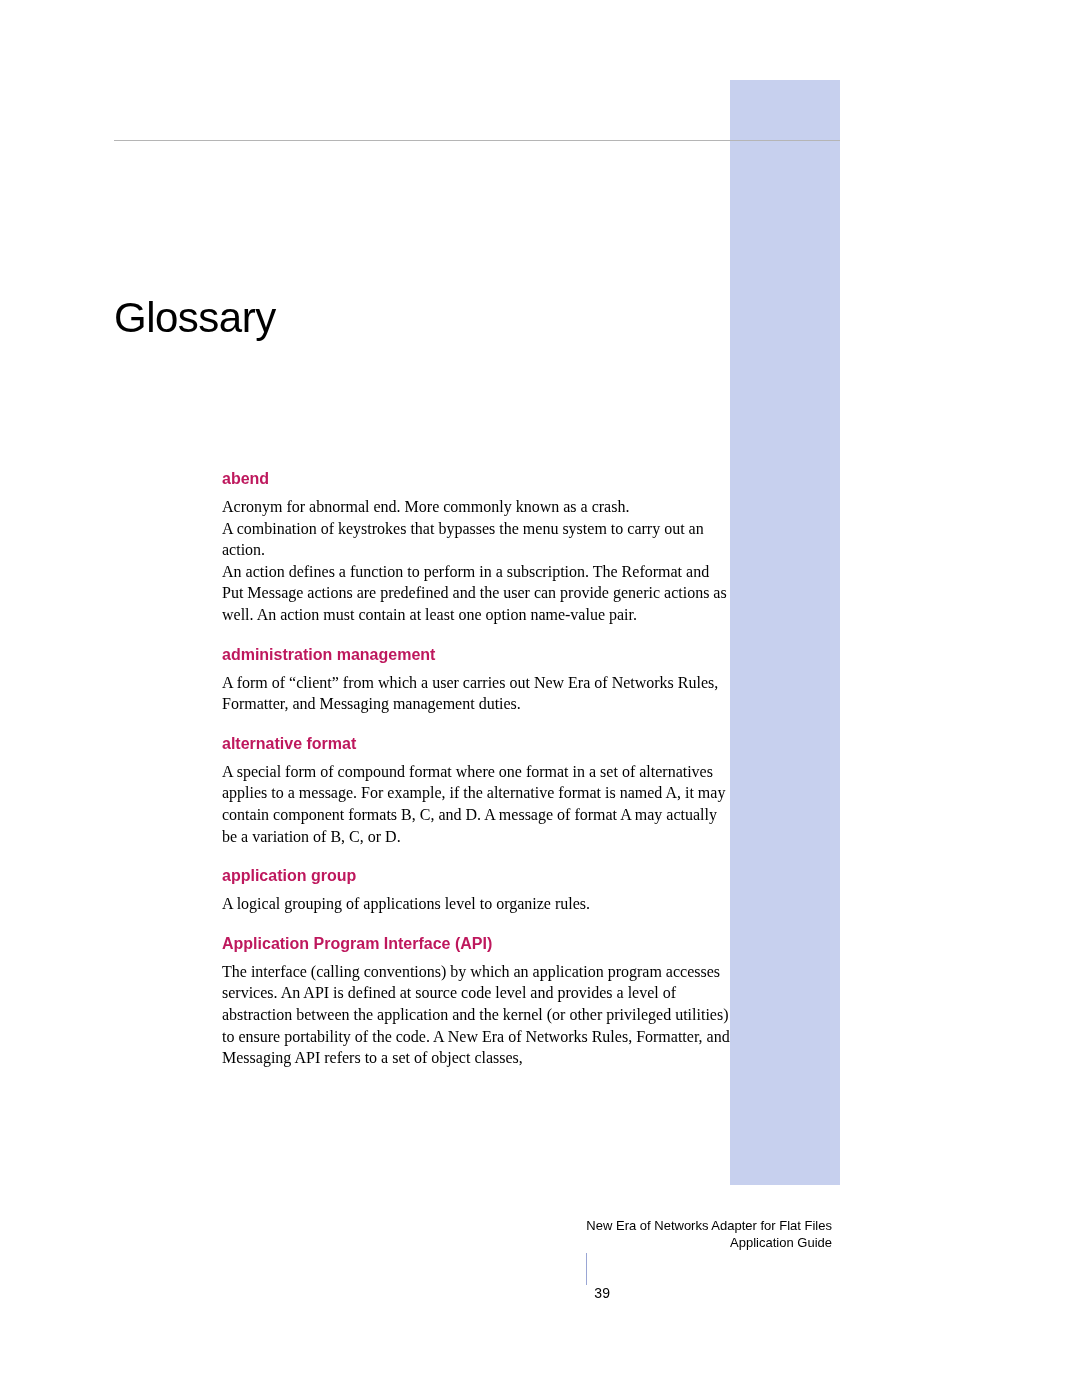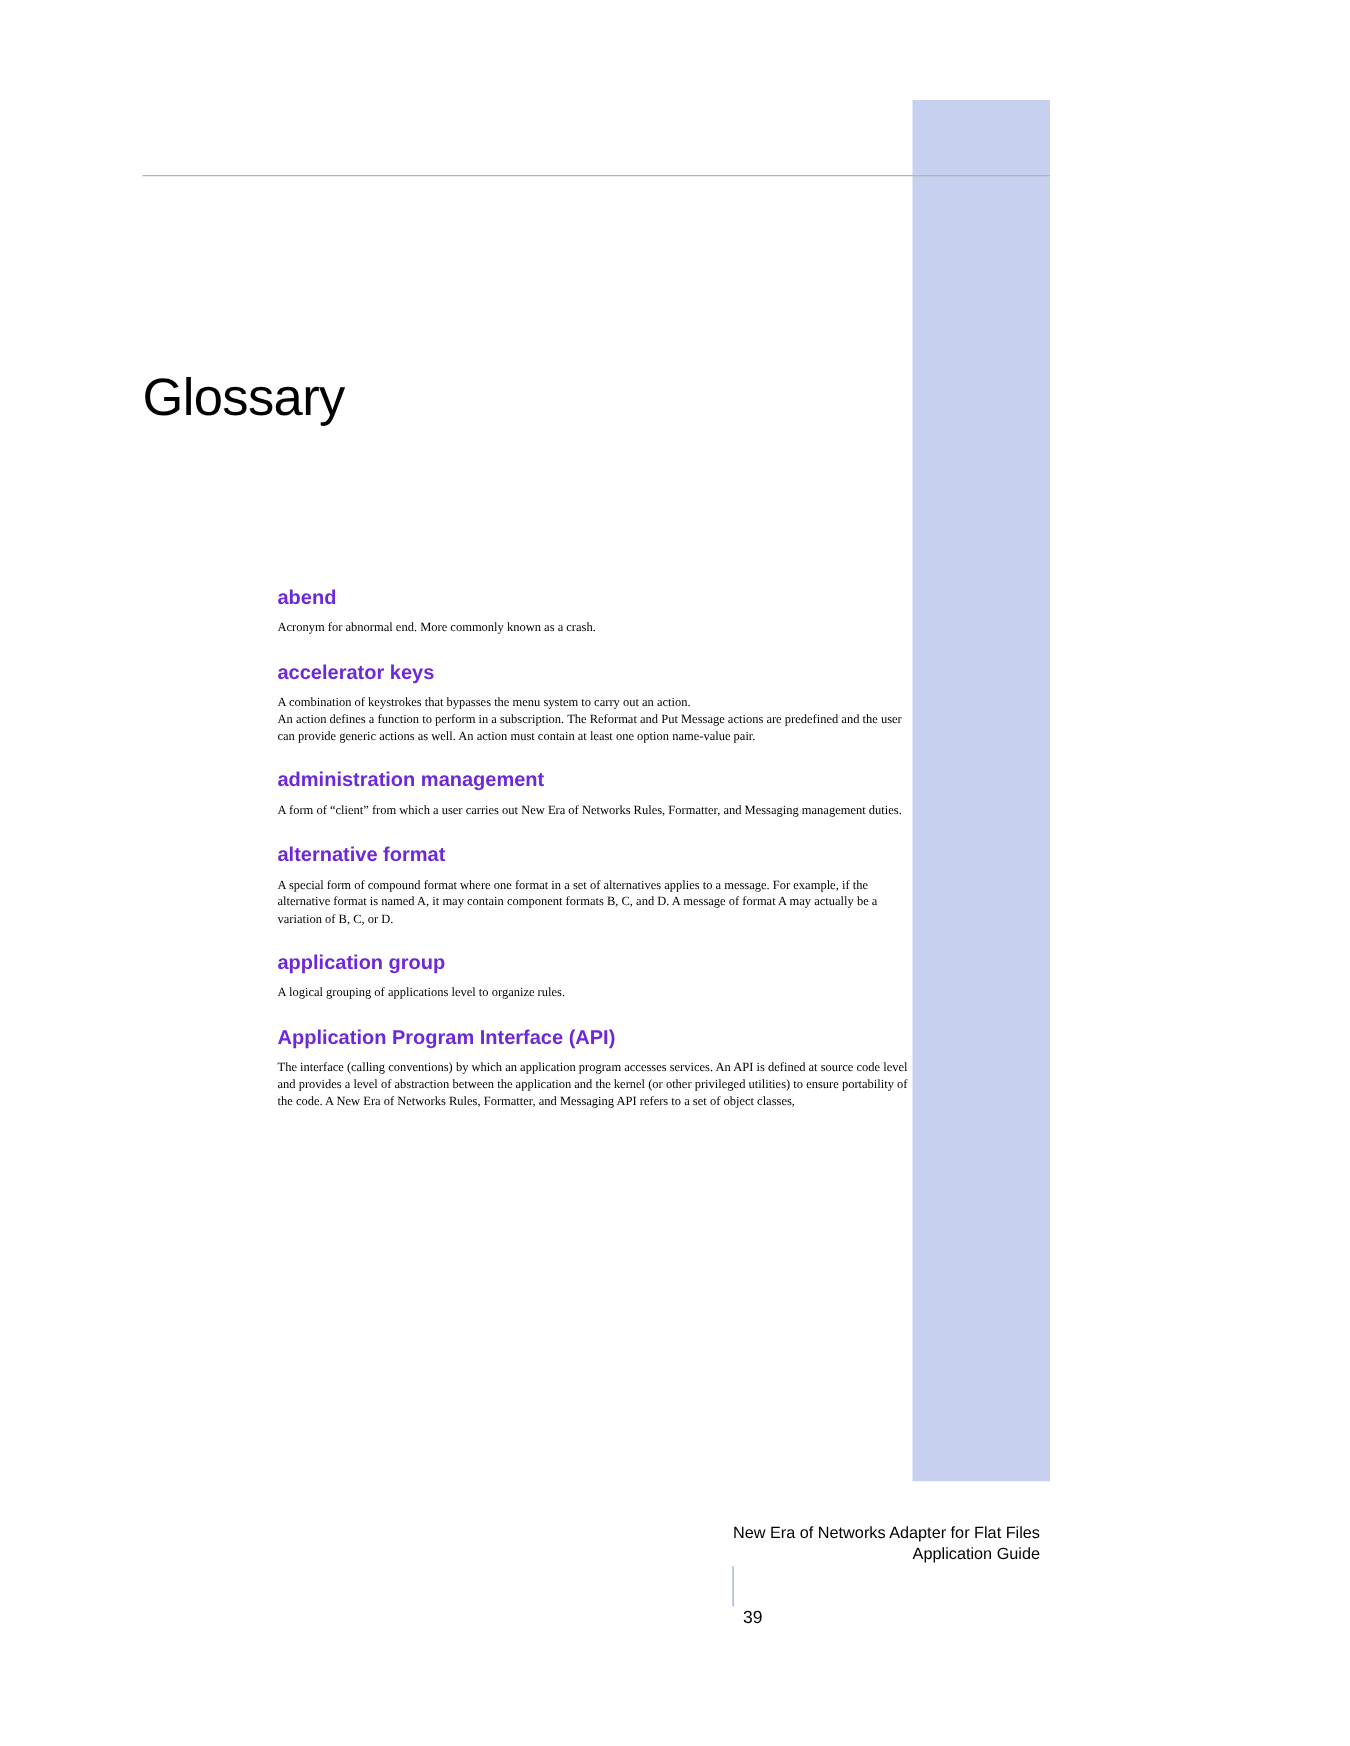--- a/index.html
+++ b/index.html
@@ -44,30 +44,30 @@
     .content {
       position: absolute;
       top: 470px;
       left: 222px;
       width: 510px;
     }
     .term {
       font-family: Arial, Helvetica, sans-serif;
       font-weight: bold;
       font-size: 16px;
-      color: #6d28d9;
+      color: #be185d;
       margin-top: 20px;
       margin-bottom: 8px;
     }
     .term:first-child {
       margin-top: 0;
     }
     .definition {
       font-family: Georgia, 'Times New Roman', serif;
-      font-size: 10px;
+      font-size: 16px;
       line-height: 1.35;
       color: #000;
     }
     .footer {
       position: absolute;
       top: 1218px;
       left: 0;
       width: 840px;
       text-align: right;
       font-family: Arial, Helvetica, sans-serif;
@@ -100,21 +100,20 @@
 
 <div class="blue-bar"></div>
 <div class="hr-line"></div>
 
 <h1 class="page-title">Glossary</h1>
 
 <div class="content">
   <div class="term">abend</div>
   <div class="definition">Acronym for abnormal end. More commonly known as a crash.</div>
 
-  <div class="term">accelerator keys</div>
   <div class="definition">A combination of keystrokes that bypasses the menu system to carry out an action.</div>
 
   <div class="definition">An action defines a function to perform in a subscription. The Reformat and Put Message actions are predefined and the user can provide generic actions as well. An action must contain at least one option name-value pair.</div>
 
   <div class="term">administration management</div>
   <div class="definition">A form of “client” from which a user carries out New Era of Networks Rules, Formatter, and Messaging management duties.</div>
 
   <div class="term">alternative format</div>
   <div class="definition">A special form of compound format where one format in a set of alternatives applies to a message. For example, if the alternative format is named A, it may contain component formats B, C, and D. A message of format A may actually be a variation of B, C, or D.</div>
 

